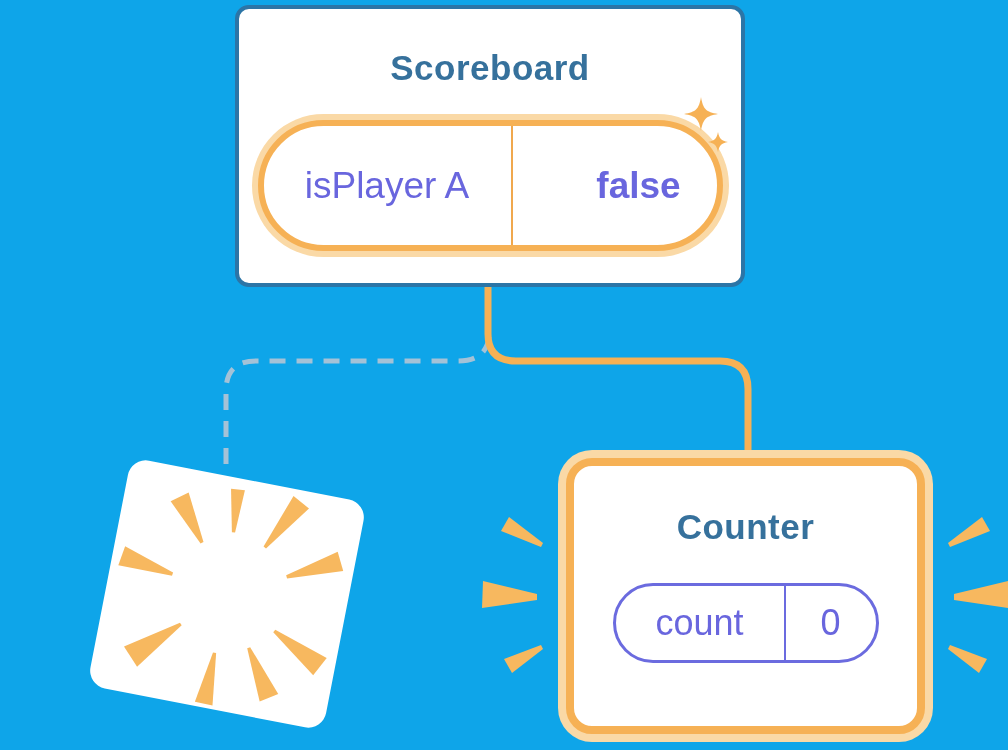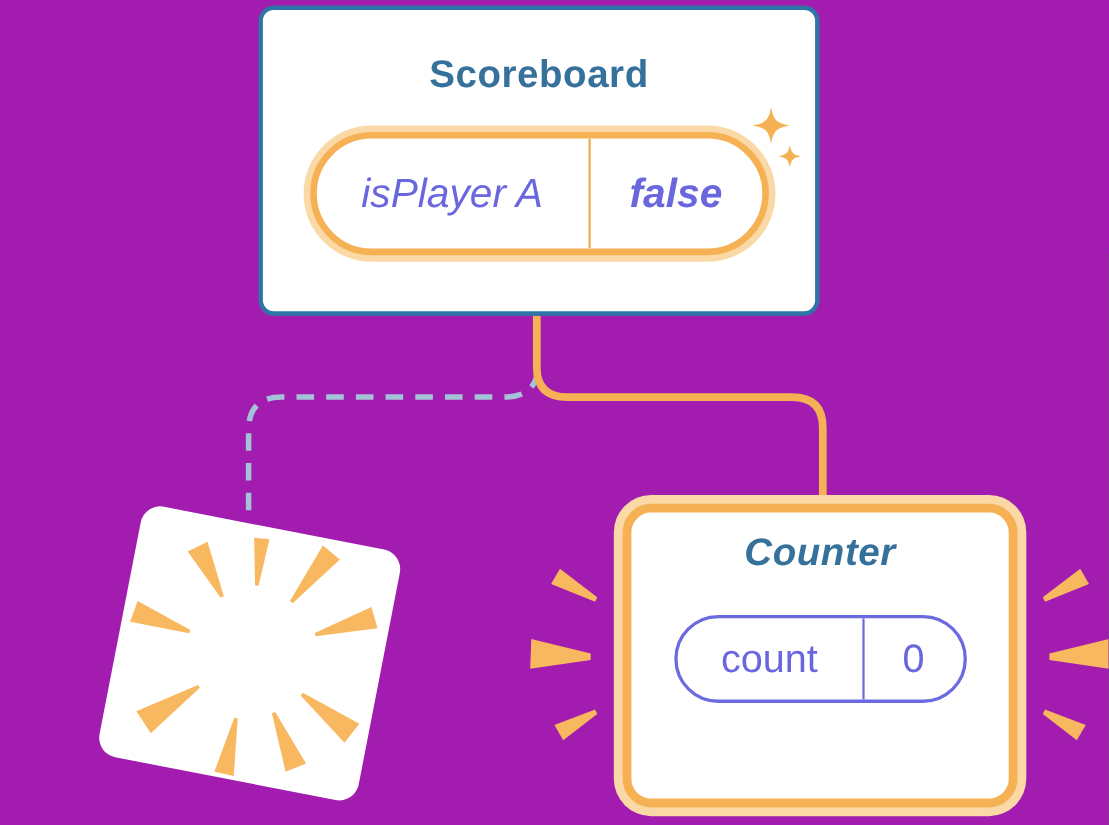--- a/index.html
+++ b/index.html
@@ -5,21 +5,21 @@
   html, body {
     margin: 0;
     padding: 0;
     background: #4D6671;
     font-family: "Liberation Sans", sans-serif;
   }
   .stage {
     position: relative;
     width: 1008px;
     height: 750px;
-    background: #a21caf;
+    background: #0ea5e9;
     overflow: hidden;
   }
 
   
   .connectors {
     position: absolute;
     left: 0; top: 0;
     width: 1008px; height: 750px;
     z-index: 1;
   }
@@ -58,59 +58,58 @@
   }
   .pill-glow {
     width: max-content;
     margin: 26px auto 0;
     background: #FAD9A6;
     border-radius: 999px;
     padding: 6px;
   }
   .pill {
     box-sizing: border-box;
-    height: 112px;
+    height: 131px;
     background: #FFFFFF;
     border: 6px solid #F6B155;
     border-radius: 999px;
     display: flex;
     align-items: stretch;
     overflow: hidden;
-    font-style: italic;
   }
   .pill-label, .pill-value {
     display: flex;
     align-items: center;
     justify-content: center;
     font-size: 37px;
     color: #6966DE;
   }
   .pill-label { width: 247px; }
   .pill-divider { width: 2px; background: #F0A84E; }
-  .pill-value { width: 156px; font-weight: 700; }
+  .pill-value { width: 156px; font-weight: 700; padding-left: 48px; }
   .sparkles {
     position: absolute;
     left: 432px; top: 72px;
     width: 64px; height: 76px;
   }
   .sparkle { fill: #F6B155; }
 
   
   .counter {
     position: absolute;
     left: 566px; top: 458px;
     width: 359px; height: 276px;
     box-sizing: border-box;
     background: #FFFFFF;
     border: 8px solid #F6B155;
     border-radius: 26px;
     box-shadow: 0 0 0 8px #FAD9A6;
     z-index: 2;
   }
-  .counter .card-title { margin-top: 16px; font-style: italic; }
+  .counter .card-title { margin-top: 40px; }
   .counter-pill {
     box-sizing: border-box;
     width: 266px; height: 80px;
     margin: 36px auto 0;
     background: #FFFFFF;
     border: 3px solid #6B6BDF;
     border-radius: 999px;
     display: flex;
     align-items: stretch;
     overflow: hidden;

